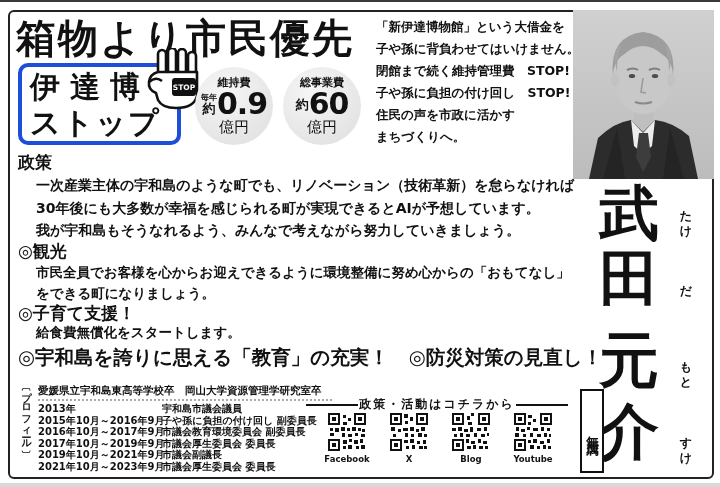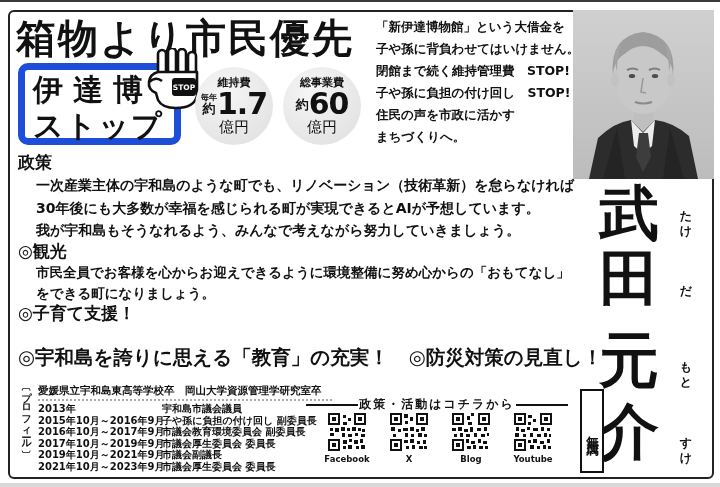--- a/index.html
+++ b/index.html
@@ -7,21 +7,21 @@
   body { font-family:"DejaVu Sans", sans-serif; color:#111; }
   #flyer { position:relative; width:720px; height:487px; background:#fff; overflow:hidden; }
 
   .abs { position:absolute; }
   .frame { left:8px; top:10px; width:706px; height:469px; border:2px solid #222; border-radius:6px; }
   .top-edge { left:0; top:0; width:720px; height:2px; background:#3a3a3a; }
   .bottom-edge { left:0; bottom:0; width:720px; height:4px; background:#d9d9d9; }
 
   .headline { left:16px; top:11px; font-size:40px; font-weight:900; letter-spacing:2px; white-space:nowrap; }
 
-  .stop-box { left:18px; top:63px; width:163px; height:82px; border:7px solid #1d4ed8; border-radius:10px; padding:1px 0 0 8px; background:#fff; }
+  .stop-box { left:18px; top:63px; width:163px; height:82px; border:4px solid #1d4ed8; border-radius:10px; padding:1px 0 0 8px; background:#fff; }
   .stop-box .l1 { font-size:30px; font-weight:900; letter-spacing:10px; line-height:37px; white-space:nowrap; }
   .stop-box .l2 { font-size:30px; font-weight:900; letter-spacing:2px; line-height:36px; white-space:nowrap; }
   .hand { left:146px; top:48px; width:58px; height:64px; }
 
   .circle { width:78px; height:78px; top:67px; border-radius:50%;
             background:radial-gradient(circle at 38% 30%, #f6f6f6, #dedede);
             display:flex; flex-direction:column; align-items:center; justify-content:center; }
   .c1 { left:195px; } .c2 { left:283px; }
   .circle .lab { font-size:11px; font-weight:800; line-height:13px; }
   .circle .mid { display:flex; align-items:center; line-height:1; }
@@ -101,21 +101,21 @@
     </svg>
   </div>
 
   <div class="abs circle c1">
     <div class="lab">維持費</div>
     <div class="mid">
       <span class="pre">
         <span class="tiny">毎年</span>
         <span>約</span>
       </span>
-      <span class="val">1.7</span>
+      <span class="val">0.9</span>
     </div>
     <div class="unit">億円</div>
   </div>
 
   <div class="abs circle c2">
     <div class="lab">総事業費</div>
     <div class="mid">
       <span class="pre">
         <span>約</span>
       </span>
@@ -140,20 +140,21 @@
     <div>我が宇和島もそうなれるよう、みんなで考えながら努力していきましょう。</div>
   </div>
 
   <div class="abs sec-title tourism-h">◎観光</div>
   <div class="abs body-txt tourism-b">
     <div>市民全員でお客様を心からお迎えできるように環境整備に努め心からの「おもてなし」</div>
     <div>をできる町になりましょう。</div>
   </div>
 
   <div class="abs sec-title child-h">◎子育て支援！</div>
+  <div class="abs body-txt child-b">給食費無償化をスタートします。</div>
 
   <div class="abs slogans">
     <span>◎宇和島を誇りに思える「教育」の充実！</span><span class="s2">◎防災対策の見直し！</span>
   </div>
 
   <div class="abs profile-label">〔プロフィール〕</div>
   <div class="abs profile-edu">愛媛県立宇和島東高等学校卒　岡山大学資源管理学研究室卒</div>
   <div class="abs profile-div"></div>
   <div class="abs profile-rows">
     <div class="row">

